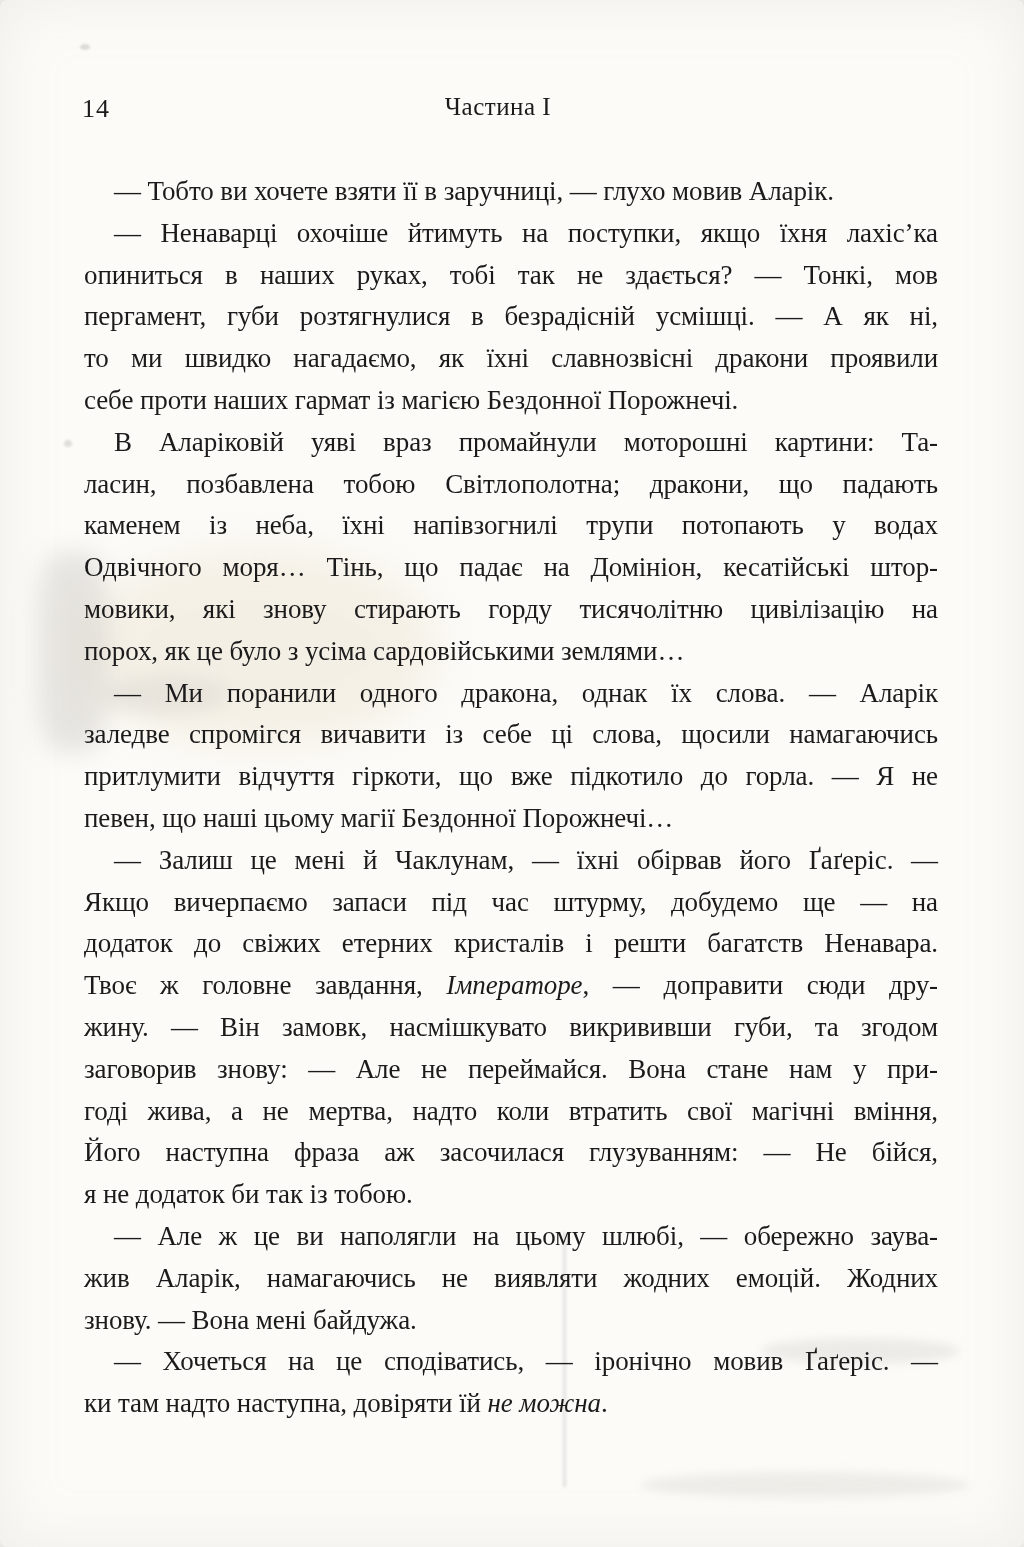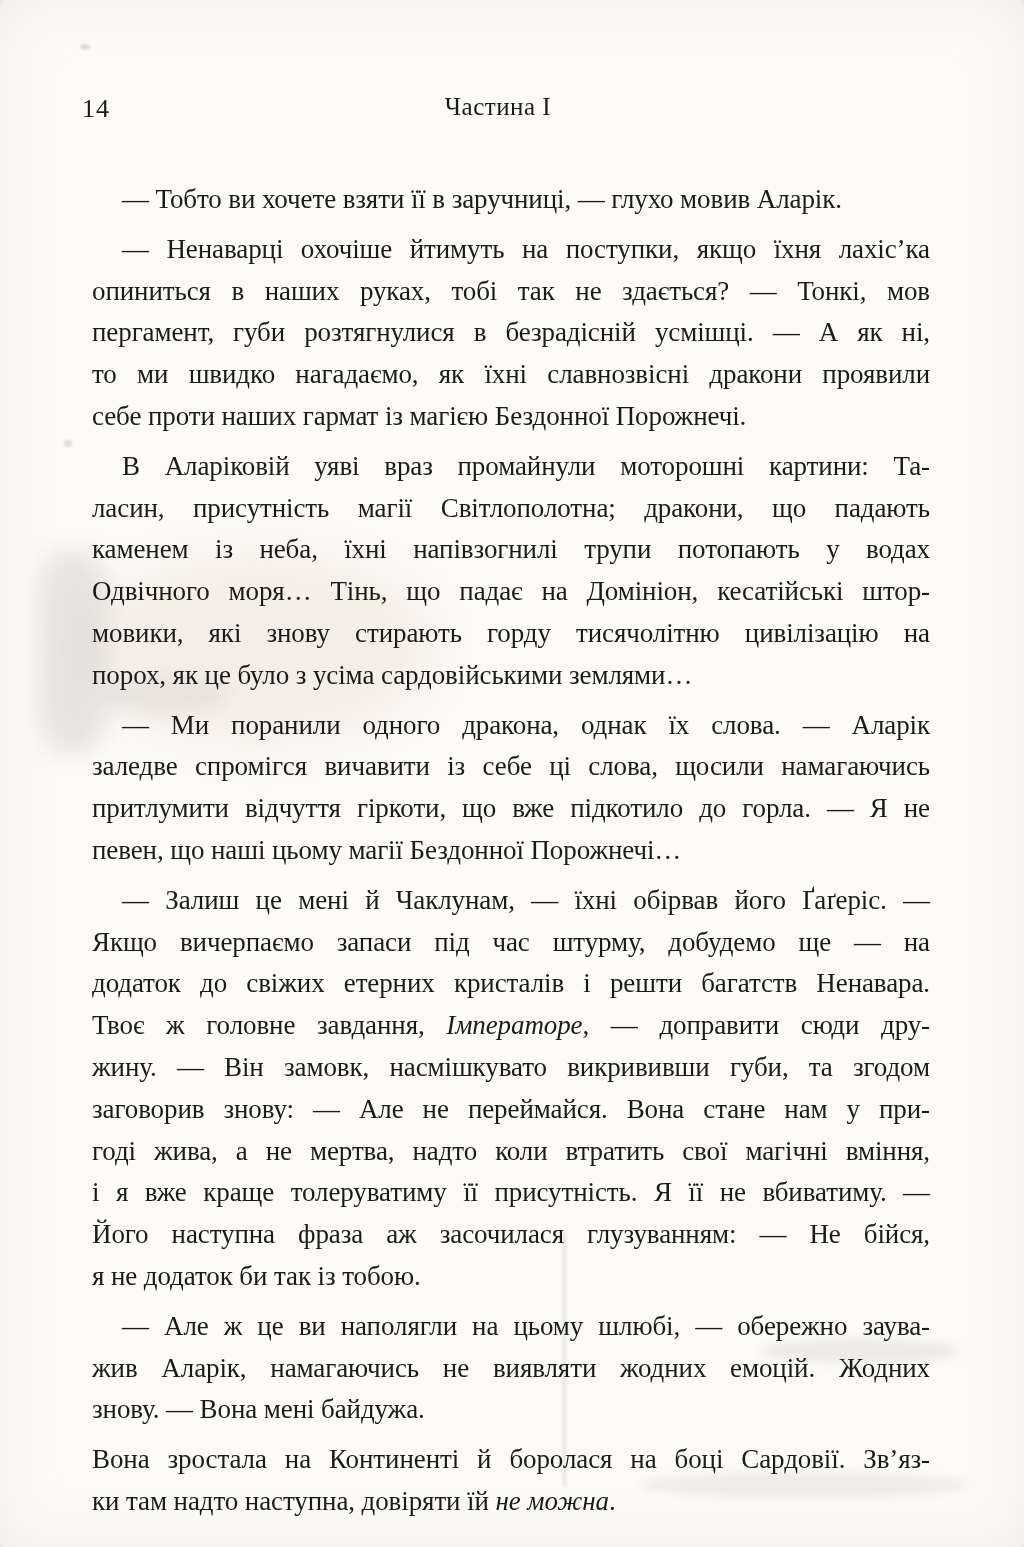--- a/index.html
+++ b/index.html
@@ -46,21 +46,21 @@
     position: absolute;
     left: 84px;
     top: 171px;
     width: 854px;
     font-size: 27px;
     line-height: 41.8px;
     color: var(--ink, #1b1b1b);
     letter-spacing: -0.1px;
     filter: blur(0.28px);
   }
-  .paragraph { margin: 8px; }
+  .paragraph { margin: 0; }
   .line {
     text-align: justify;
     text-align-last: justify;
   }
   .line.first { padding-left: 30px; }
   .line.last { text-align-last: left; }
   .italic { font-style: italic; }
   
   .artifact { position: absolute; pointer-events: none; border-radius: 50%; }
   .smudge-left-band   { left: 38px;  top: 552px;  width: 70px;  height: 200px; background: #ccc9c3; opacity: 0.45; filter: blur(12px); border-radius: 30%; }
@@ -99,48 +99,47 @@
       </div>
       <div class="paragraph">
         <div class="line first"><span>— Ненаварці охочіше йтимуть на поступки, якщо їхня лахіс’ка</span></div>
         <div class="line"><span>опиниться в наших руках, тобі так не здається? — Тонкі, мов</span></div>
         <div class="line"><span>пергамент, губи розтягнулися в безрадісній усмішці. — А як ні,</span></div>
         <div class="line"><span>то ми швидко нагадаємо, як їхні славнозвісні дракони проявили</span></div>
         <div class="line last"><span>себе проти наших гармат із магією Бездонної Порожнечі.</span></div>
       </div>
       <div class="paragraph">
         <div class="line first"><span>В Аларіковій уяві враз промайнули моторошні картини: Та-</span></div>
-        <div class="line"><span>ласин, присутність магії Світлополотна; дракони, що падають</span></div>
+        <div class="line"><span>ласин, позбавлена тобою Світлополотна; дракони, що падають</span></div>
         <div class="line"><span>каменем із неба, їхні напівзогнилі трупи потопають у водах</span></div>
         <div class="line"><span>Одвічного моря… Тінь, що падає на Домініон, кесатійські штор-</span></div>
         <div class="line"><span>мовики, які знову стирають горду тисячолітню цивілізацію на</span></div>
         <div class="line last"><span>порох, як це було з усіма сардовійськими землями…</span></div>
       </div>
       <div class="paragraph">
         <div class="line first"><span>— Ми поранили одного дракона, однак їх слова. — Аларік</span></div>
         <div class="line"><span>заледве спромігся вичавити із себе ці слова, щосили намагаючись</span></div>
         <div class="line"><span>притлумити відчуття гіркоти, що вже підкотило до горла. — Я не</span></div>
         <div class="line last"><span>певен, що наші цьому магії Бездонної Порожнечі…</span></div>
       </div>
       <div class="paragraph">
         <div class="line first"><span>— Залиш це мені й Чаклунам, — їхні обірвав його Ґаґеріс. —</span></div>
         <div class="line"><span>Якщо вичерпаємо запаси під час штурму, добудемо ще — на</span></div>
         <div class="line"><span>додаток до свіжих етерних кристалів і решти багатств Ненавара.</span></div>
         <div class="line"><span>Твоє ж головне завдання, </span><span class="italic">Імператоре</span><span>, — доправити сюди дру-</span></div>
         <div class="line"><span>жину. — Він замовк, насмішкувато викрививши губи, та згодом</span></div>
         <div class="line"><span>заговорив знову: — Але не переймайся. Вона стане нам у при-</span></div>
         <div class="line"><span>годі жива, а не мертва, надто коли втратить свої магічні вміння,</span></div>
-        <div class="line"><span>і я вже краще толеруватиму її присутність. Я її не вбиватиму. —</span></div>
         <div class="line"><span>Його наступна фраза аж засочилася глузуванням: — Не бійся,</span></div>
         <div class="line last"><span>я не додаток би так із тобою.</span></div>
       </div>
       <div class="paragraph">
         <div class="line first"><span>— Але ж це ви наполягли на цьому шлюбі, — обережно заува-</span></div>
         <div class="line"><span>жив Аларік, намагаючись не виявляти жодних емоцій. Жодних</span></div>
         <div class="line last"><span>знову. — Вона мені байдужа.</span></div>
       </div>
       <div class="paragraph">
-        <div class="line"><span>Вона зростала на Континенті й боролася на боці Сардовії. Зв’яз-</span></div>
+        <div class="line first"><span>— Хочеться на це сподіватись, — іронічно мовив Ґаґеріс. —</span></div>
         <div class="line last"><span>ки там надто наступна, довіряти їй </span><span class="italic">не можна</span><span>.</span></div>
       </div>
     </main>
 
 </div>
 
 </body></html>

